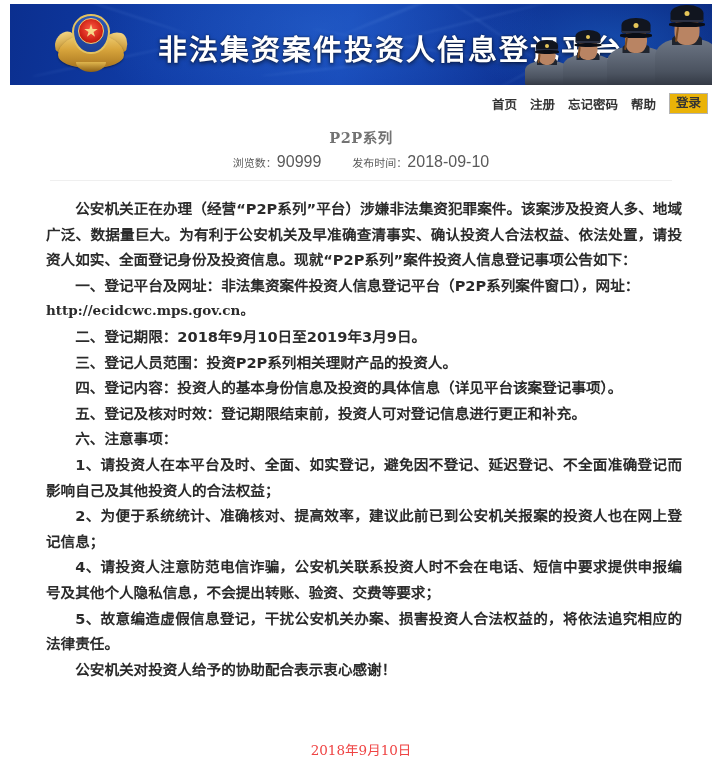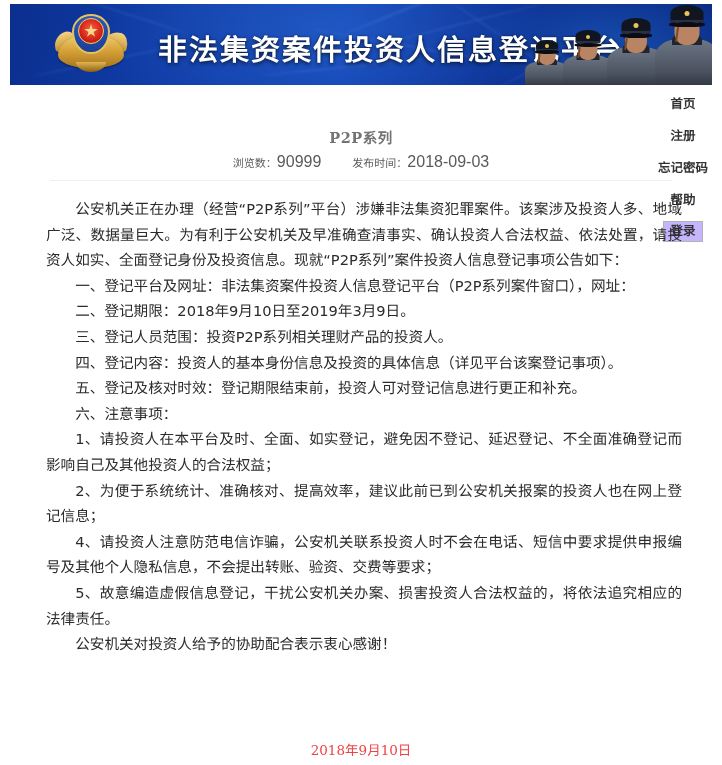--- a/index.html
+++ b/index.html
@@ -193,33 +193,32 @@
   .nav {
     position: absolute;
     right: 14px;
     top: 93px;
     display: flex;
     align-items: center;
     gap: 13px;
     font-size: 12.5px;
     color: #333333;
     font-weight: bold;
-    flex-direction: column;
   }
   .nav-link {
     cursor: pointer;
     white-space: nowrap;
   }
   .login-btn {
     border: 1px solid #b3b3b3;
     padding: 2px 6px 3px;
     font-size: 12.5px;
     font-weight: bold;
     color: #333333;
-    background: #c4b5fd;
+    background: #eab308;
     cursor: pointer;
     white-space: nowrap;
     line-height: 1.1;
   }
 
   
   .article-title {
     position: absolute;
     left: 0;
     right: 0;
@@ -260,20 +259,21 @@
     width: 636px;
     font-size: 14.6px;
     line-height: 25.6px;
     color: #2b2b2b;
     text-align: justify;
     text-justify: inter-ideograph;
   }
   .content p {
     margin: 0;
     text-indent: 2em;
+    font-weight: bold;
   }
   .content p.flush {
     text-indent: 0;
   }
   .url {
     font-family: "DejaVu Serif", "Liberation Serif", serif;
     font-size: 13.5px;
   }
 
   .footer-date {
@@ -371,29 +371,30 @@
 </div>
 
 <div class="article-title">P2P系列</div>
 
 <div class="meta-row">
   <span class="meta-item">
     <span>浏览数：</span><span class="meta-num">90999</span>
   </span>
   <span class="meta-gap"></span>
   <span class="meta-item">
-    <span>发布时间：</span><span class="meta-num">2018-09-03</span>
+    <span>发布时间：</span><span class="meta-num">2018-09-10</span>
   </span>
 </div>
 
 <div class="divider"></div>
 
 <div class="content">
   <p>公安机关正在办理（经营“P2P系列”平台）涉嫌非法集资犯罪案件。该案涉及投资人多、地域广泛、数据量巨大。为有利于公安机关及早准确查清事实、确认投资人合法权益、依法处置，请投资人如实、全面登记身份及投资信息。现就“P2P系列”案件投资人信息登记事项公告如下：</p>
   <p>一、登记平台及网址：非法集资案件投资人信息登记平台（P2P系列案件窗口），网址：</p>
+  <p class="flush url">http://ecidcwc.mps.gov.cn。</p>
   <p>二、登记期限：2018年9月10日至2019年3月9日。</p>
   <p>三、登记人员范围：投资P2P系列相关理财产品的投资人。</p>
   <p>四、登记内容：投资人的基本身份信息及投资的具体信息（详见平台该案登记事项）。</p>
   <p>五、登记及核对时效：登记期限结束前，投资人可对登记信息进行更正和补充。</p>
   <p>六、注意事项：</p>
   <p>1、请投资人在本平台及时、全面、如实登记，避免因不登记、延迟登记、不全面准确登记而影响自己及其他投资人的合法权益；</p>
   <p>2、为便于系统统计、准确核对、提高效率，建议此前已到公安机关报案的投资人也在网上登记信息；</p>
   <p>4、请投资人注意防范电信诈骗，公安机关联系投资人时不会在电话、短信中要求提供申报编号及其他个人隐私信息，不会提出转账、验资、交费等要求；</p>
   <p>5、故意编造虚假信息登记，干扰公安机关办案、损害投资人合法权益的，将依法追究相应的法律责任。</p>
   <p>公安机关对投资人给予的协助配合表示衷心感谢！</p>

